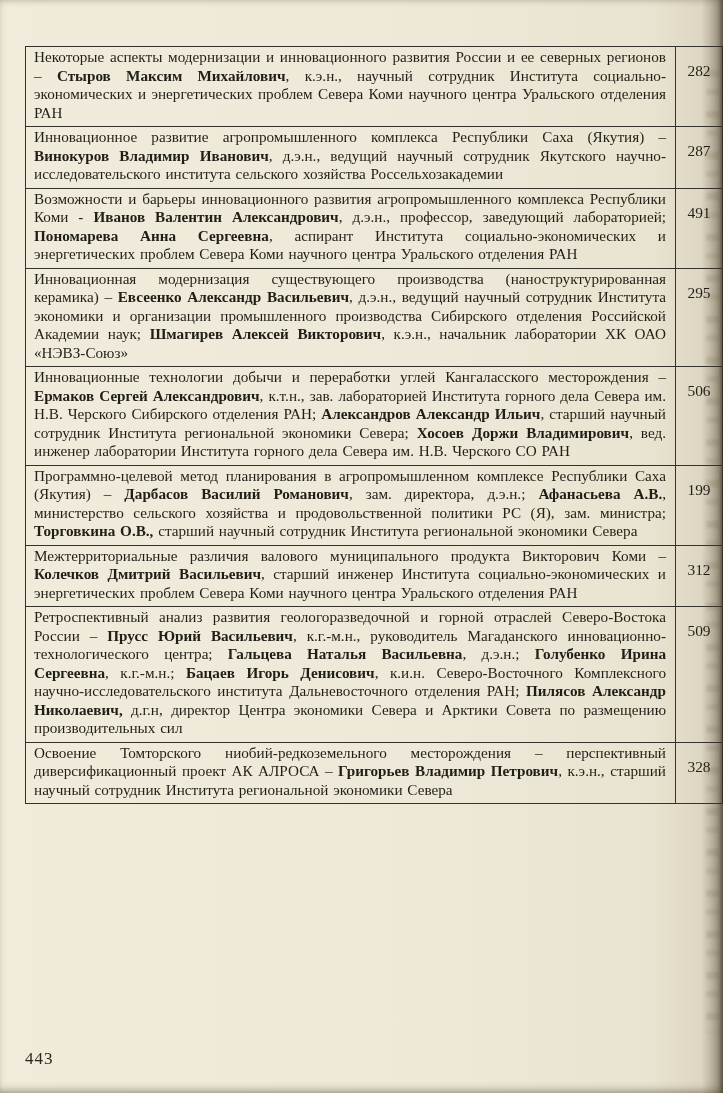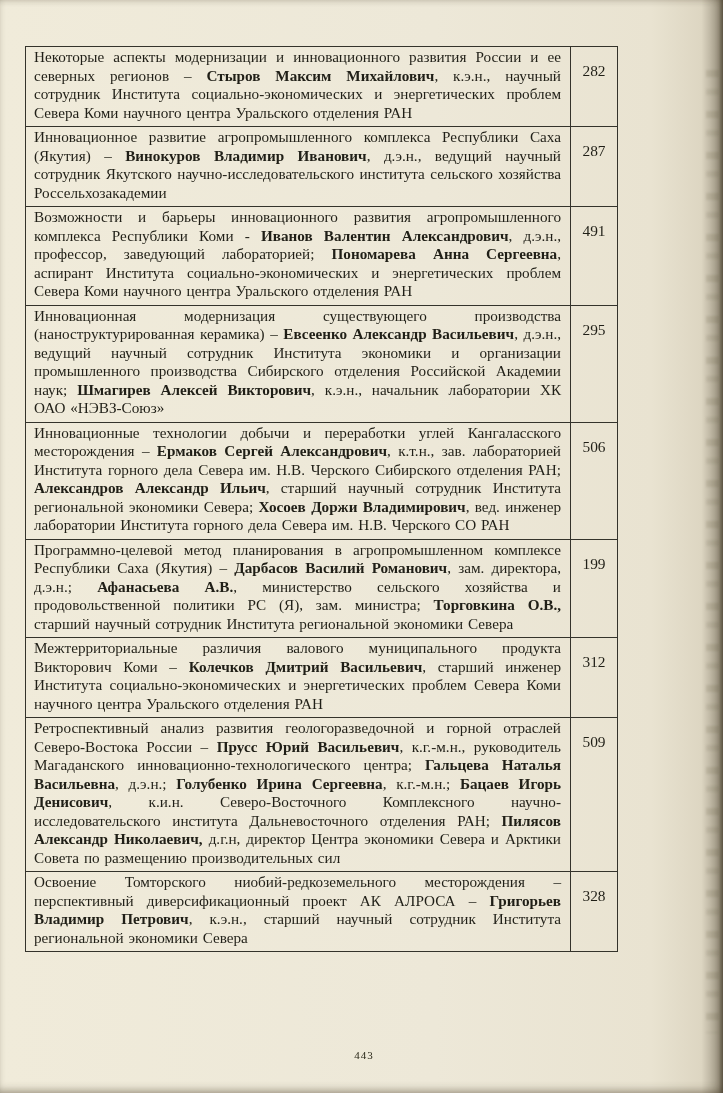--- a/index.html
+++ b/index.html
@@ -14,39 +14,39 @@
     background: linear-gradient(90deg, #f0ebda 0%, #ede8d8 60%, #e9e3d1 90%, #ddd6c2 97%, #a49c89 99.4%, #756e5e 100%);
   }
   .page::after {
     content: ""; position: absolute; inset: 0; pointer-events: none;
     box-shadow: inset -6px 0 10px -4px rgba(60,50,30,.50),
                 inset 0 -6px 10px -4px rgba(60,50,30,.40),
                 inset 0 4px 8px -6px rgba(60,50,30,.25);
   }
   table.toc {
     position: absolute; left: 25px; top: 46px;
-    width: 593px; border-collapse: collapse;
+    width: 698px; border-collapse: collapse;
     table-layout: fixed;
   }
   .toc td { border: 1.7px solid #34332b; vertical-align: top; }
   td.entry {
     padding: 1px 9px 4px 8px;
     font-size: 15.2px; line-height: 18.5px;
     color: #201f17; text-align: justify;
     word-spacing: 1px;
   }
   td.entry b { font-weight: bold; }
   td.pagenum {
     width: 47px; text-align: center;
     font-size: 15.4px; line-height: 19px;
     padding-top: 14px; color: #201f17;
   }
   .footer {
     position: absolute; left: 25px; width: 678px; top: 1049px;
-    text-align: center; font-size: 11px; color: #2a2819;
+    text-align: left; font-size: 17px; color: #2a2819;
     letter-spacing: 1px;
   }
   .bleed {
     position: absolute; right: 4px; top: 70px; bottom: 60px; width: 13px;
     background: repeating-linear-gradient(180deg,
       rgba(92,84,56,0.14) 0 7px, rgba(0,0,0,0) 7px 19px,
       rgba(92,84,56,0.10) 19px 25px, rgba(0,0,0,0) 25px 41px);
     filter: blur(1.2px);
     pointer-events: none;
   }

